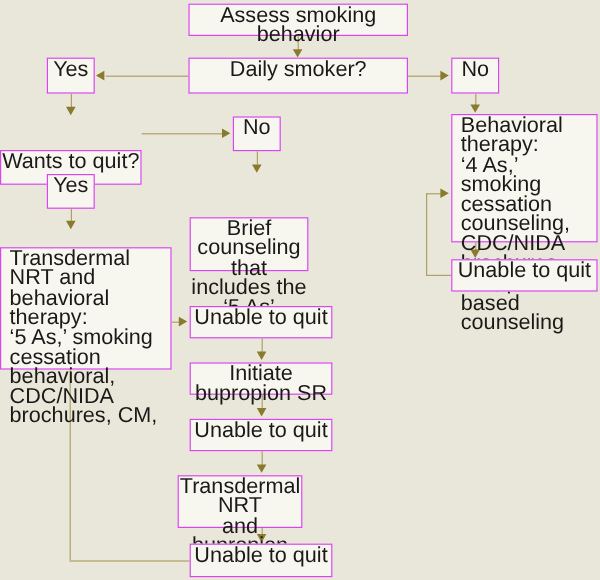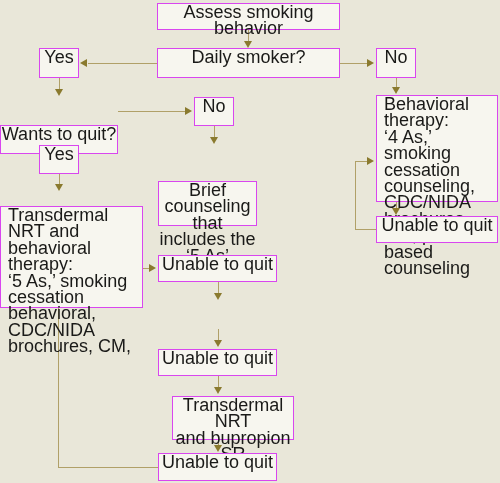--- a/index.html
+++ b/index.html
@@ -144,26 +144,29 @@
   </div>
 
   <div class="node" style="left:376px; top:216px; width:122px; height:27px;">
     <span>Unable to quit</span>
   </div>
 
   <div class="node" style="left:158px; top:255px; width:119px; height:27px;">
     <span>Unable to quit</span>
   </div>
 
+  <div class="node" style="left:158px; top:302px; width:119px; height:27px;">
+    <span>Initiate bupropion SR</span>
+  </div>
 
   <div class="node" style="left:158px; top:349px; width:119px; height:27px;">
     <span>Unable to quit</span>
   </div>
 
-  <div class="node" style="left:172px; top:396px; width:122px; height:44px;">
+  <div class="node" style="left:148px; top:396px; width:104px; height:44px;">
     <div>
       <span>Transdermal NRT</span>
       <span>and bupropion SR</span>
     </div>
   </div>
 
   <div class="node" style="left:158px; top:453px; width:119px; height:28px;">
     <span>Unable to quit</span>
   </div>
 

